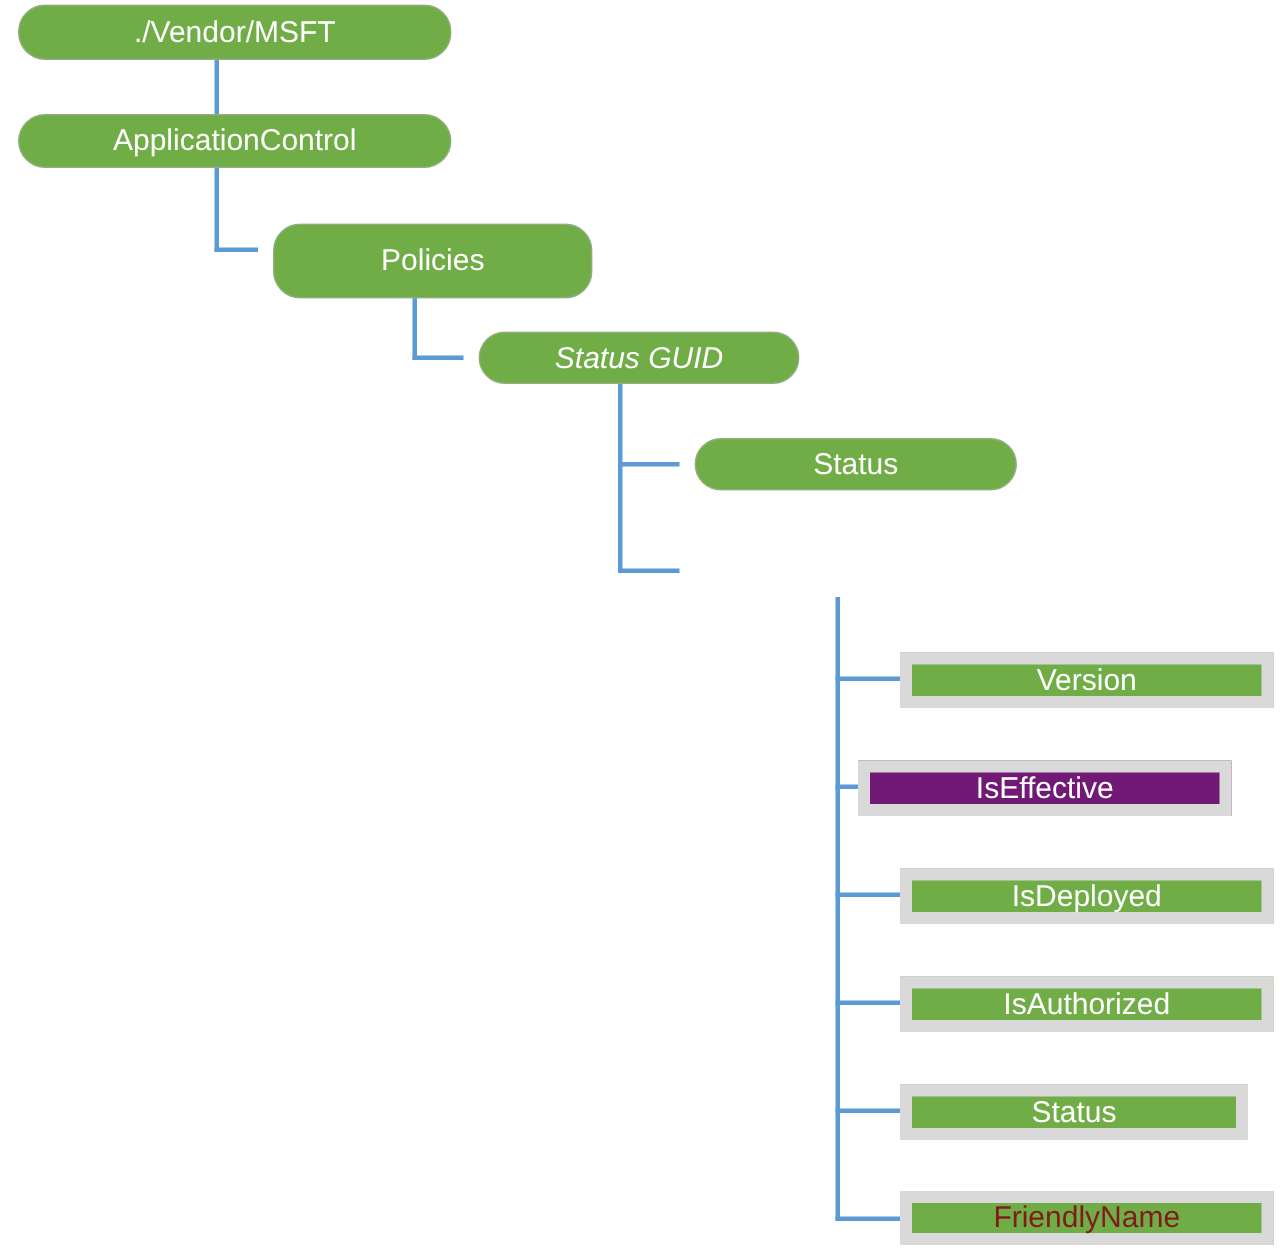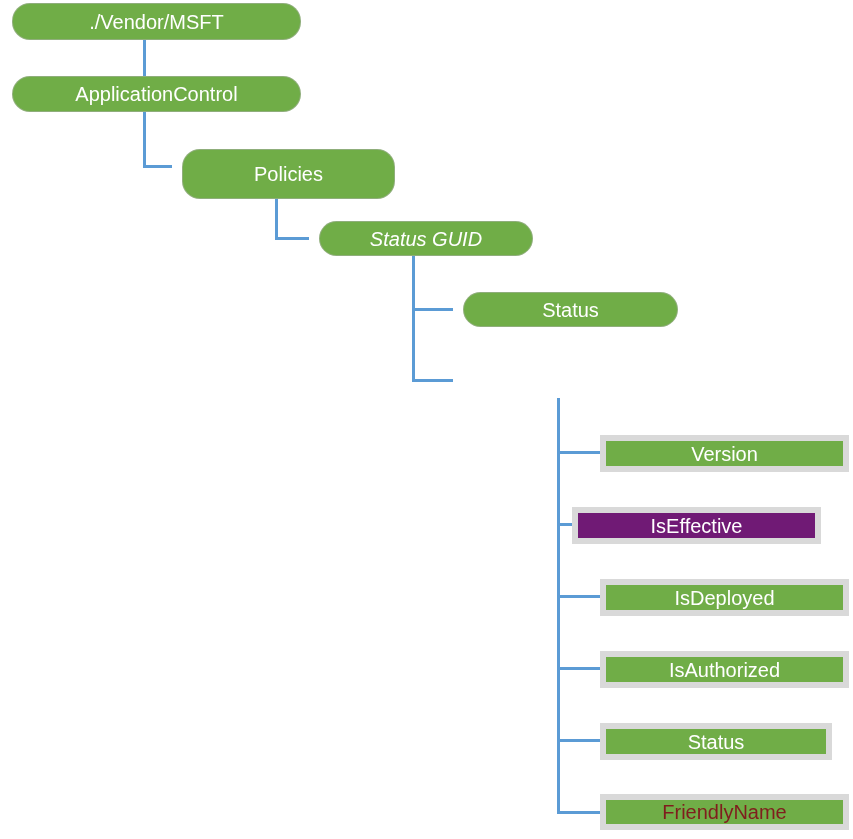--- a/index.html
+++ b/index.html
@@ -26,21 +26,21 @@
     white-space: nowrap;
     text-align: center;
   }
   .node.pill {
     border-radius: 18px;
     border: 1px solid rgba(170, 175, 165, 0.55);
     margin-left: 12px;
   }
   .node.leaf {
     border-radius: 0;
-    border: 6px solid #6d28d9;
+    border: 8px solid #6d28d9;
   }
   .node.italic {
     font-style: italic;
   }
   .seg {
     position: absolute;
   }
 </style>
 </head>
 <body>

